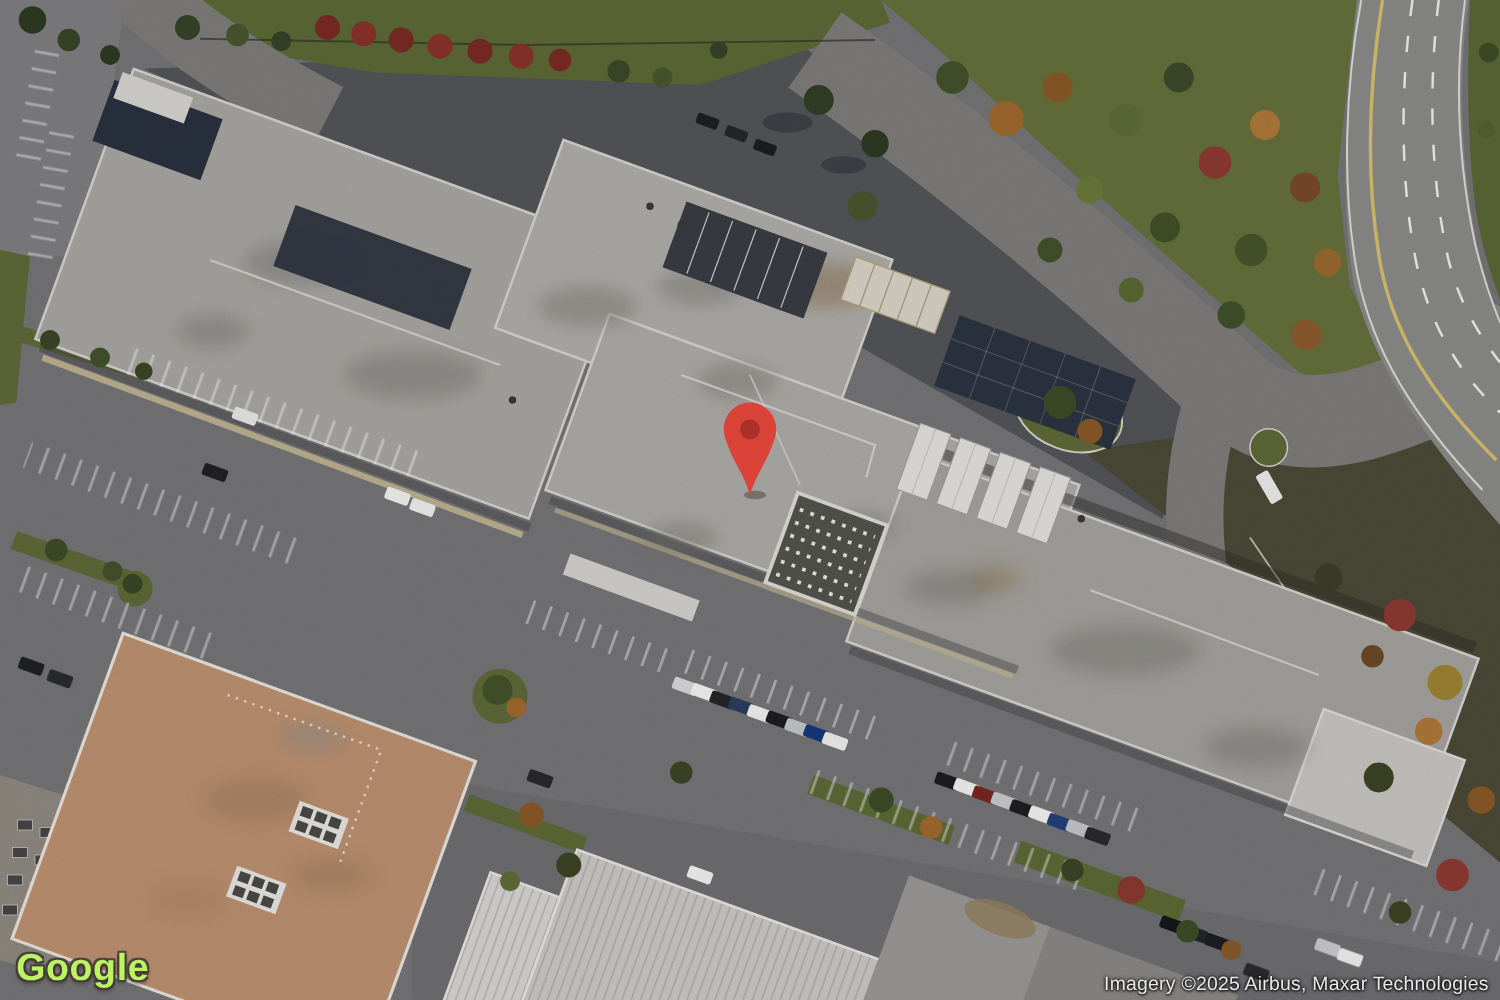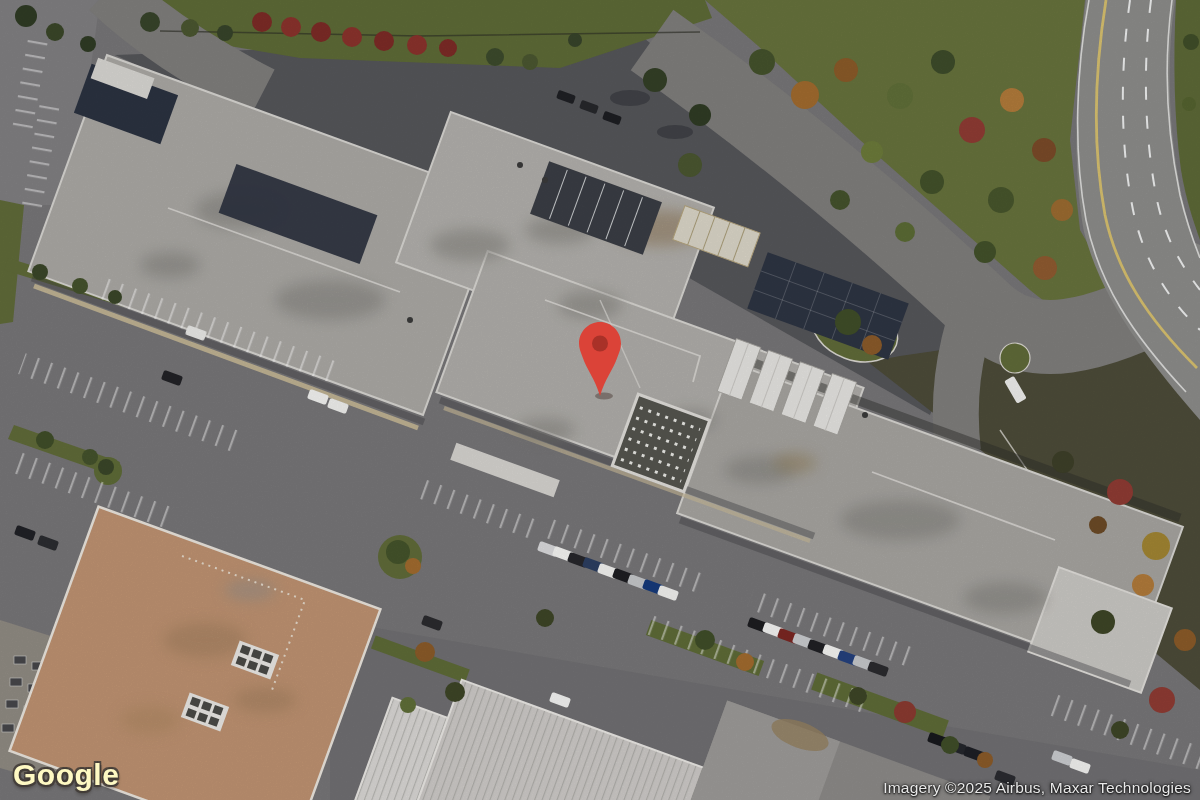--- a/index.html
+++ b/index.html
@@ -5,21 +5,21 @@
   html,body{margin:0;padding:0;background:#222;}
   .screen{
     width:1200px;height:800px;position:relative;overflow:hidden;
     background:#767577;font-family:"Liberation Sans",sans-serif;
     cursor:grab;
   }
   .screen svg{position:absolute;inset:0;display:block;}
   .google-logo{
     position:absolute;left:13px;bottom:8px;z-index:5;
     font-family:"Liberation Sans",sans-serif;
-    font-size:30px;font-weight:700;letter-spacing:.5px;color:#fef9c3;
+    font-size:30px;font-weight:700;letter-spacing:.5px;color:#bef264;
     text-shadow:
       0 0 3px rgba(66,60,55,.95),
       1.6px 1.6px 0 rgba(66,60,55,.85),
       -1.6px 1.6px 0 rgba(66,60,55,.85),
       1.6px -1.6px 0 rgba(66,60,55,.85),
       -1.6px -1.6px 0 rgba(66,60,55,.85),
       0 2.5px 4px rgba(30,25,20,.6);
   }
   .attribution{
     position:absolute;right:9px;bottom:3px;z-index:5;

